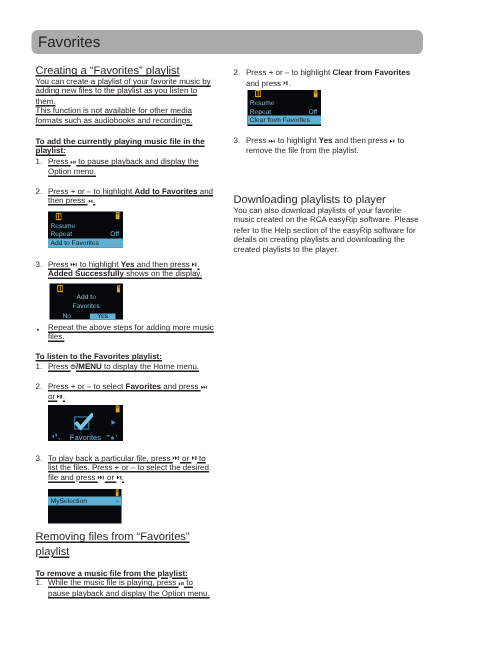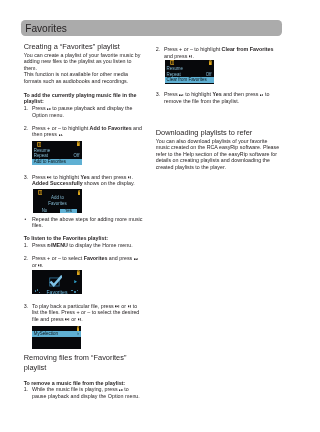--- a/index.html
+++ b/index.html
@@ -7,21 +7,21 @@
   body{width:300px;height:432px;font-family:"Liberation Sans",sans-serif;color:#231f20;overflow:hidden;
        -webkit-font-smoothing:antialiased;font-smooth:never;text-rendering:optimizeLegibility;}
   .page{position:relative;width:300px;height:404px;overflow:hidden;}
 
   
   .hdr{position:absolute;left:21.3px;top:20.3px;width:260.5px;height:15.7px;background:#ababab;border-radius:4.2px;}
   .hdr-t{position:absolute;left:4px;top:2.9px;font-size:10.1px;line-height:11px;color:#231f20;}
 
   
   .col{position:absolute;}
-  .col-l,.col-l .blk{width:120.5px;}
+  .col-l,.col-l .blk{width:120.5px;text-decoration:underline;}
   .col-r,.col-r .blk{width:124.2px;}
   .col-l{left:23.7px;top:42.2px;}
   .col-r{left:155.7px;top:46.3px;}
 
   h2{font-size:7.4px;line-height:9.8px;font-weight:400;margin:0;padding:0;color:#231f20;}
   p.body{font-size:5.33px;line-height:6.4px;margin:0;padding:0;}
   p.bold{font-size:5.33px;line-height:6.4px;margin:0;padding:0;font-weight:bold;}
   b{font-weight:bold;}
 
   .li{position:relative;font-size:5.33px;line-height:6.4px;padding-left:8.3px;}
@@ -134,21 +134,21 @@
     <div class="li blk" style="top:0px"><span class="n">2.</span><span>Press + or – to highlight <b>Clear from Favorites</b> and press <svg class="sym" viewBox="0 0 10 8">
             <path d="M0 0 L4.2 4 L0 8 Z M5.6 0 L7.3 0 L7.3 8 L5.6 8 Z M8.4 0 L10 0 L10 8 L8.4 8 Z" fill="currentColor"></path>
           </svg>.</span></div>
 
     <div class="li blk" style="top:45.0px"><span class="n">3.</span><span>Press <svg class="sym w2" viewBox="0 0 13 8">
             <path d="M0 0 L4.2 4 L0 8 Z M4.9 0 L9.1 4 L4.9 8 Z M10.4 0 L12.2 0 L12.2 8 L10.4 8 Z" fill="currentColor"></path>
           </svg> to highlight <b>Yes</b> and then press <svg class="sym" viewBox="0 0 10 8">
             <path d="M0 0 L4.2 4 L0 8 Z M5.6 0 L7.3 0 L7.3 8 L5.6 8 Z M8.4 0 L10 0 L10 8 L8.4 8 Z" fill="currentColor"></path>
           </svg> to remove the file from the playlist.</span></div>
 
-    <h2 class="blk" style="top:82.0px">Downloading playlists to refer</h2>
+    <h2 class="blk" style="top:82.0px">Downloading playlists to player</h2>
     <p class="body blk" style="top:91.7px">You can also download playlists of your favorite music created on the RCA easyRip software. Please refer to the Help section of the easyRip software for details on creating playlists and downloading the created playlists to the player.</p>
   </div>
 
   <div class="scr s-menu" id="m1">
     <div class="st">
       <svg class="icn-pause" viewBox="0 0 42 48">
           <rect x="0" y="0" width="42" height="48" rx="8" fill="#d9a021"></rect>
           <rect x="7" y="7" width="11" height="33" fill="#120d03"></rect>
           <rect x="24" y="7" width="11" height="33" fill="#120d03"></rect>
         </svg>

